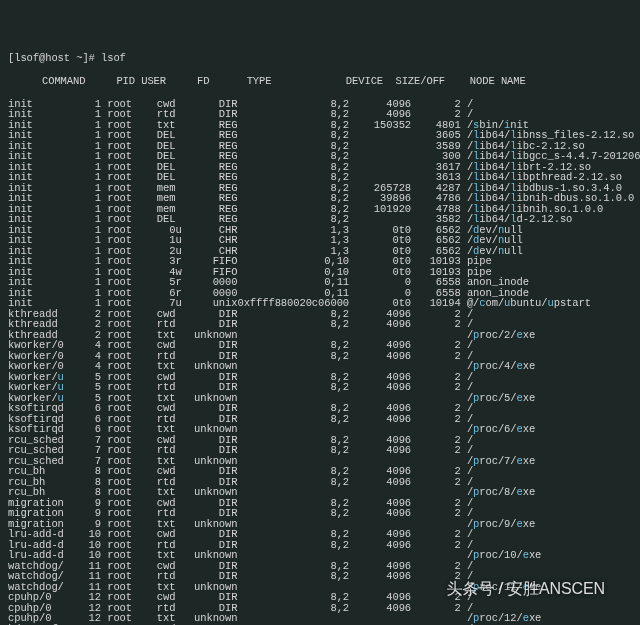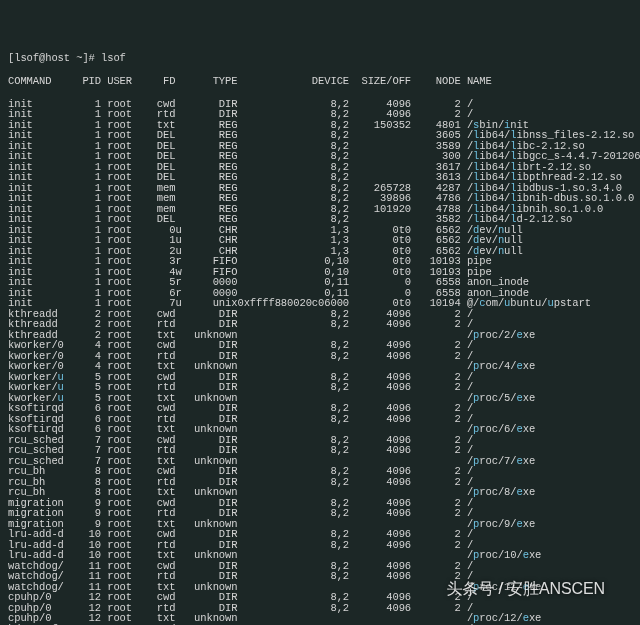--- a/index.html
+++ b/index.html
@@ -10,21 +10,21 @@
       font-size: 10.5px;
       width: 640px;
       height: 625px;
       padding: 4px 8px;
       overflow: hidden;
       white-space: pre;
       letter-spacing: -0.1px;
       position: relative;
     }
     .prompt-line { color: #d5d5d5; }
-    .header-row { font-weight: normal; }
+    .header-row { font-weight: normal; margin-left: 34px; }
     .row { line-height: 10.5px; height: 10.5px; }
     .hl { color: #6fc1e0; }
     .watermark {
       position: absolute;
       bottom: 25px;
       right: 35px;
       font-family: sans-serif;
       font-size: 16px;
       color: rgba(255,255,255,0.85);
       text-shadow: 0 0 4px rgba(0,0,0,0.8);

